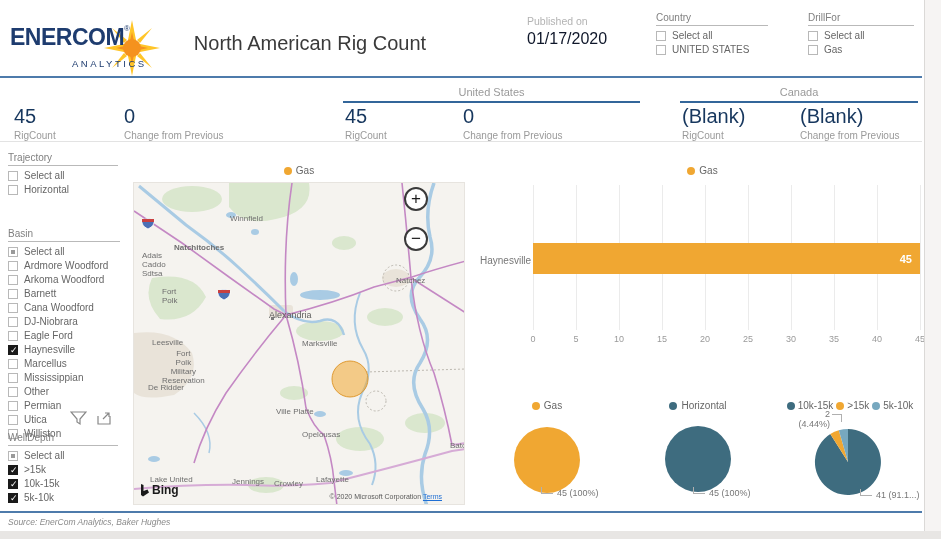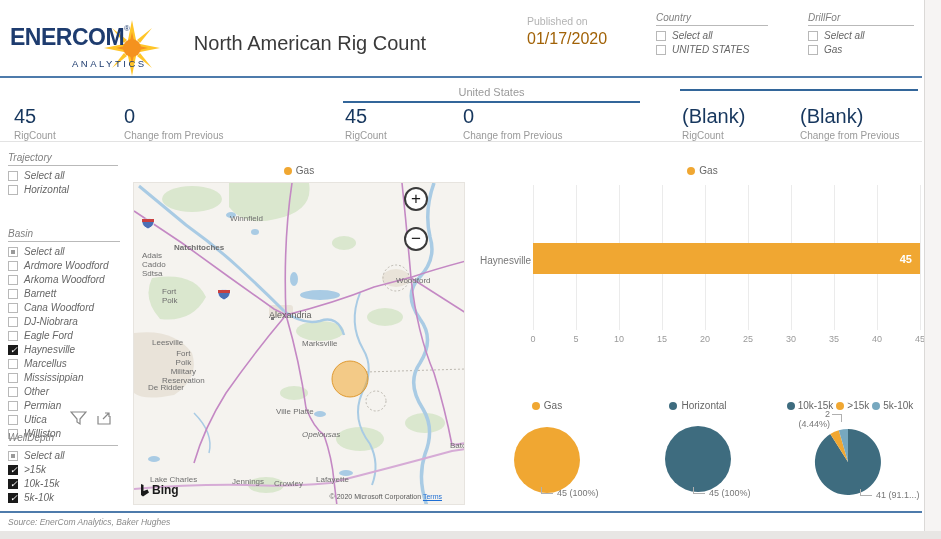--- a/index.html
+++ b/index.html
@@ -7,23 +7,23 @@
   body { font-family:"Liberation Sans", sans-serif; }
   #stage { position:relative; width:941px; height:539px; background:#fff; overflow:hidden; }
   .abs { position:absolute; }
 
   
   #logo-brand { font-size:23px; font-weight:bold; color:#1E3C6F; letter-spacing:-0.5px; position:relative; z-index:2; }
   #logo-reg { font-size:8px; vertical-align:top; color:#1E3C6F; }
   #logo-sub { font-size:9.5px; color:#1E3C6F; letter-spacing:2.5px; position:relative; z-index:2; }
   #page-title { font-size:20px; color:#3a3a3a; }
   .pub-label { font-size:10.5px; color:#b3b3b3; }
-  .pub-date { font-size:16px; color:#a16207; margin-top:3px; }
-
-  .slicer { font-size:10px; color:#808080;font-style:italic; }
+  .pub-date { font-size:16px; color:#0f172a; margin-top:3px; }
+
+  .slicer { font-size:10px; color:#808080; }
   .slicer-head { border-bottom:1px solid #b9b9b9; padding-bottom:2px; margin-bottom:4px; }
   .cb-row { display:flex; align-items:center; gap:6px; margin-top:3px; }
   .cb { width:10px; height:10px; border:1px solid #b8b8b8; background:#fff; position:relative; flex:0 0 auto; }
   .cb-checked { background:#1a1a1a; border-color:#1a1a1a; }
   .cb-checked::after { content:"\2713"; position:absolute; left:1px; top:-1px; color:#fff; font-size:9px; }
   .cb-partial::after { content:""; position:absolute; left:2px; top:2px; width:4px; height:4px; background:#9a9a9a; }
   .cb-label { font-size:10px; color:#666; white-space:nowrap; }
 
   .divider-blue { height:2px; background:#4E7BAB; }
   .divider-gray { height:1px; background:#e3e3e3; }
@@ -152,20 +152,21 @@
   <div class="abs" style="left:345px; top:105px;">
     <div class="kpi-value">45</div>
     <div class="kpi-label">RigCount</div>
   </div>
   <div class="abs" style="left:463px; top:105px;">
     <div class="kpi-value">0</div>
     <div class="kpi-label">Change from Previous</div>
   </div>
 
   <div class="abs" style="left:680px; top:86px; width:238px;">
+    <div class="kpi-group-title">Canada</div>
     <div class="kpi-underline"></div>
   </div>
   <div class="abs" style="left:682px; top:105px;">
     <div class="kpi-value">(Blank)</div>
     <div class="kpi-label">RigCount</div>
   </div>
   <div class="abs" style="left:800px; top:105px;">
     <div class="kpi-value">(Blank)</div>
     <div class="kpi-label">Change from Previous</div>
   </div>
@@ -353,31 +354,31 @@
 
     
     <div class="map-label" style="left:96px; top:31px;">Winnfield</div>
     <div class="map-label" style="left:40px; top:60px;font-weight:bold;">Natchitoches</div>
     <div class="map-label" style="left:8px;  top:68px;">Adais
 Caddo
 Sdtsa</div>
     <div class="map-label" style="left:28px; top:104px;">Fort
 Polk</div>
     <div class="map-label" style="left:122px;top:128px; font-size:9px; color:#5f5f5f;margin-left:13px;">Alexandria</div>
-    <div class="map-label" style="left:262px;top:93px;">Woodford</div>
+    <div class="map-label" style="left:262px;top:93px;">Natchez</div>
     <div class="map-label" style="left:18px; top:155px;">Leesville</div>
     <div class="map-label" style="left:28px; top:166px; text-align:center;">Fort
 Polk
 Military
 Reservation</div>
     <div class="map-label" style="left:14px; top:200px;">De Ridder</div>
     <div class="map-label" style="left:168px;top:156px;">Marksville</div>
     <div class="map-label" style="left:142px;top:224px;">Ville Platte</div>
-    <div class="map-label" style="left:168px;top:247px;font-style:italic;">Opelousas</div>
-    <div class="map-label" style="left:16px; top:292px;">Lake Charles</div>
+    <div class="map-label" style="left:168px;top:247px;">Opelousas</div>
+    <div class="map-label" style="left:16px; top:292px;">Lake United</div>
     <div class="map-label" style="left:98px; top:294px;">Jennings</div>
     <div class="map-label" style="left:140px;top:296px;">Crowley</div>
     <div class="map-label" style="left:182px;top:292px;">Lafayette</div>
     <div class="map-label" style="left:316px;top:258px;">Bato</div>
 
     
     <div class="abs zoom-btn" style="left:270px; top:4px;">+</div>
     <div class="abs zoom-btn" style="left:270px; top:44px;">−</div>
 
     

